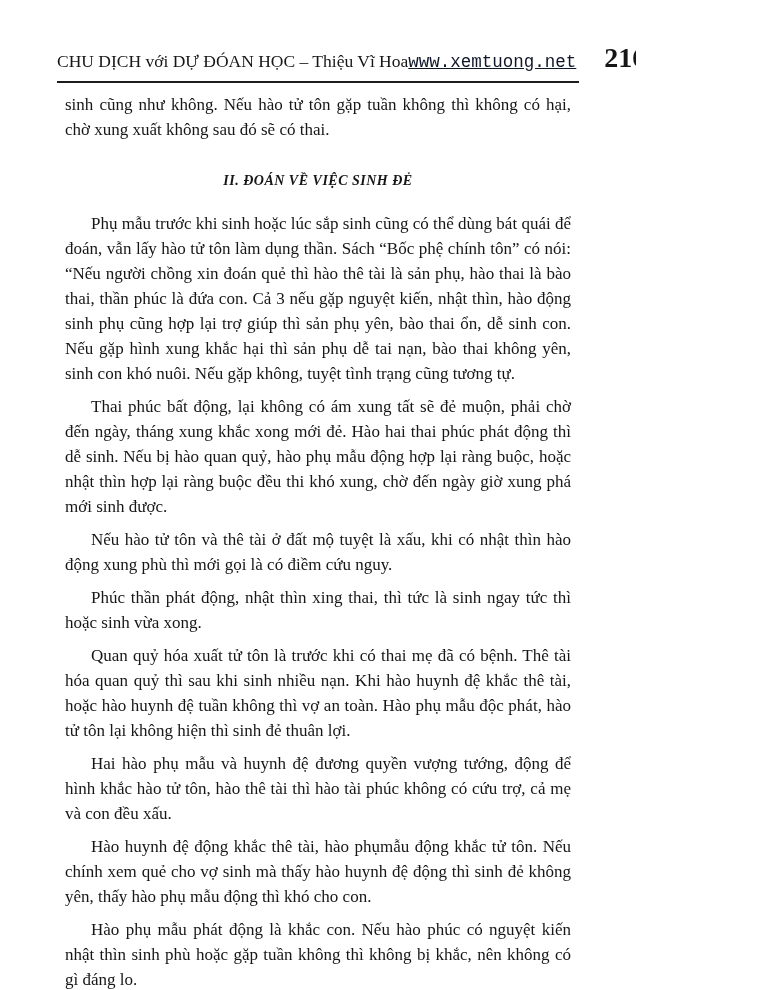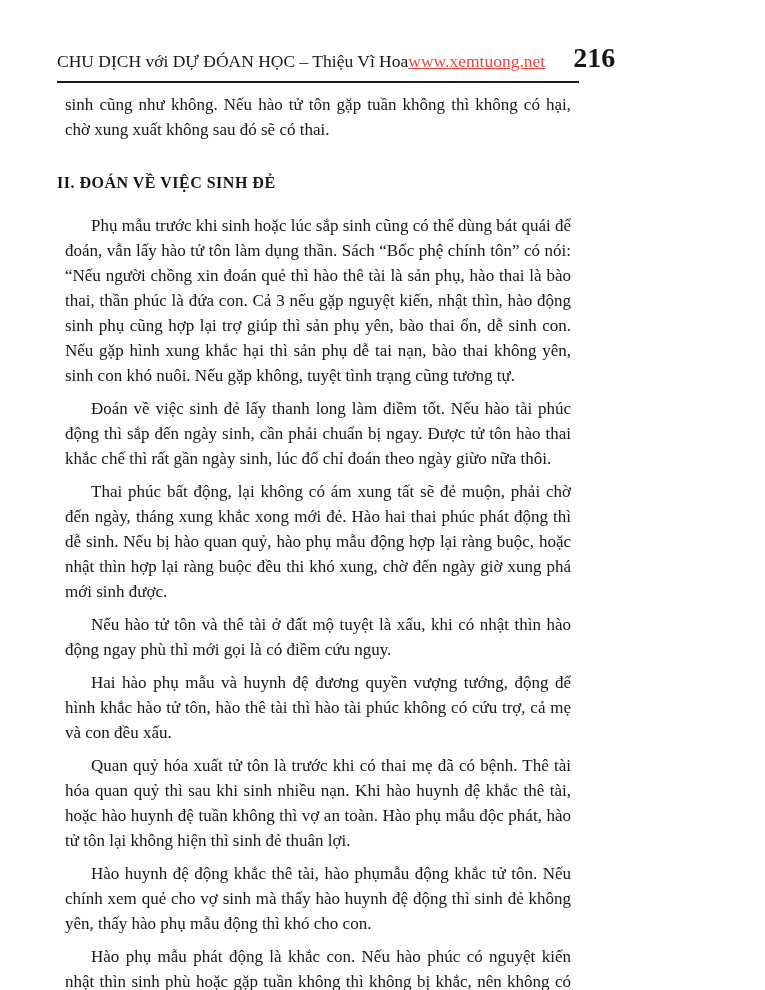--- a/index.html
+++ b/index.html
@@ -23,22 +23,23 @@
     align-items: baseline;
   }
   .book-title {
     font-size: 17.5px;
     white-space: nowrap;
   }
   .website {
     margin-left: auto;
     font-size: 17.5px;
     text-decoration: underline;
-    color: #ef4444;
+    color: #0f172a;
     white-space: nowrap;
+    font-family: Liberation Mono, monospace;
   }
   .page-num {
     margin-left: 28px;
     font-size: 28px;
     font-weight: bold;
     line-height: 1;
   }
   .header-rule {
     height: 2px;
     background: #1c1c1c;
@@ -52,25 +53,26 @@
   }
   .para {
     margin: 8px;
     text-indent: 26px;
   }
   .para.no-indent {
     text-indent: 0;
   }
   .section-heading {
     margin: 31px 0 21px 0;
-    text-align: left;
-    font-size: 16px;
+    text-align: center;
+    font-size: 14px;
     font-weight: bold;
     line-height: 1.2;
     letter-spacing: 0.5px;
+    font-style: italic;
   }
 </style>
 </head>
 <body>
 
 <div class="page">
 
   <div class="header-row">
     <span class="book-title">CHU DỊCH với DỰ ĐÓAN HỌC – Thiệu Vĩ Hoa</span>
     <span class="website">www.xemtuong.net</span>
@@ -78,23 +80,23 @@
   </div>
 
   <div class="header-rule"></div>
 
   <div class="body-text">
     <p class="para no-indent">sinh cũng như không. Nếu hào tử tôn gặp tuần không thì không có hại, chờ xung xuất không sau đó sẽ có thai.</p>
 
     <h2 class="section-heading">II. ĐOÁN VỀ VIỆC SINH ĐẺ</h2>
 
     <p class="para">Phụ mẫu trước khi sinh hoặc lúc sắp sinh cũng có thể dùng bát quái để đoán, vẫn lấy hào tử tôn làm dụng thần. Sách “Bốc phệ chính tôn” có nói: “Nếu người chồng xin đoán quẻ thì hào thê tài là sản phụ, hào thai là bào thai, thần phúc là đứa con. Cả 3 nếu gặp nguyệt kiến, nhật thìn, hào động sinh phụ cũng hợp lại trợ giúp thì sản phụ yên, bào thai ổn, dễ sinh con. Nếu gặp hình xung khắc hại thì sản phụ dễ tai nạn, bào thai không yên, sinh con khó nuôi. Nếu gặp không, tuyệt tình trạng cũng tương tự.</p>
-    <p class="para">Đoán về việc sinh đẻ lấy thanh long làm điềm tốt. Nếu hào tài phúc động thì sắp đến ngày sinh, cần phải chuẩn bị ngay. Được tử tôn hào thai khắc chế thì rất gần ngày sinh, lúc đố chỉ đoán theo ngày giừo nữa thôi.</p>
     <p class="para">Thai phúc bất động, lại không có ám xung tất sẽ đẻ muộn, phải chờ đến ngày, tháng xung khắc xong mới đẻ. Hào hai thai phúc phát động thì dễ sinh. Nếu bị hào quan quỷ, hào phụ mẫu động hợp lại ràng buộc, hoặc nhật thìn hợp lại ràng buộc đều thi khó xung, chờ đến ngày giờ xung phá mới sinh được.</p>
-    <p class="para">Nếu hào tử tôn và thê tài ở đất mộ tuyệt là xấu, khi có nhật thìn hào động ngay phù thì mới gọi là có điềm cứu nguy.</p>
+    <p class="para">Nếu hào tử tôn và thê tài ở đất mộ tuyệt là xấu, khi có nhật thìn hào động xung phù thì mới gọi là có điềm cứu nguy.</p>
+    <p class="para">Phúc thần phát động, nhật thìn xing thai, thì tức là sinh ngay tức thì hoặc sinh vừa xong.</p>
+    <p class="para">Quan quỷ hóa xuất tử tôn là trước khi có thai mẹ đã có bệnh. Thê tài hóa quan quỷ thì sau khi sinh nhiều nạn. Khi hào huynh đệ khắc thê tài, hoặc hào huynh đệ tuần không thì vợ an toàn. Hào phụ mẫu độc phát, hào tử tôn lại không hiện thì sinh đẻ thuân lợi.</p>
     <p class="para">Hai hào phụ mẫu và huynh đệ đương quyền vượng tướng, động để hình khắc hào tử tôn, hào thê tài thì hào tài phúc không có cứu trợ, cả mẹ và con đều xấu.</p>
-    <p class="para">Quan quỷ hóa xuất tử tôn là trước khi có thai mẹ đã có bệnh. Thê tài hóa quan quỷ thì sau khi sinh nhiều nạn. Khi hào huynh đệ khắc thê tài, hoặc hào huynh đệ tuần không thì vợ an toàn. Hào phụ mẫu độc phát, hào tử tôn lại không hiện thì sinh đẻ thuân lợi.</p>
     <p class="para">Hào huynh đệ động khắc thê tài, hào phụmẫu động khắc tử tôn. Nếu chính xem quẻ cho vợ sinh mà thấy hào huynh đệ động thì sinh đẻ không yên, thấy hào phụ mẫu động thì khó cho con.</p>
     <p class="para">Hào phụ mẫu phát động là khắc con. Nếu hào phúc có nguyệt kiến nhật thìn sinh phù hoặc gặp tuần không thì không bị khắc, nên không có gì đáng lo.</p>
 
   </div>
 
 </div>
 
 </body></html>

